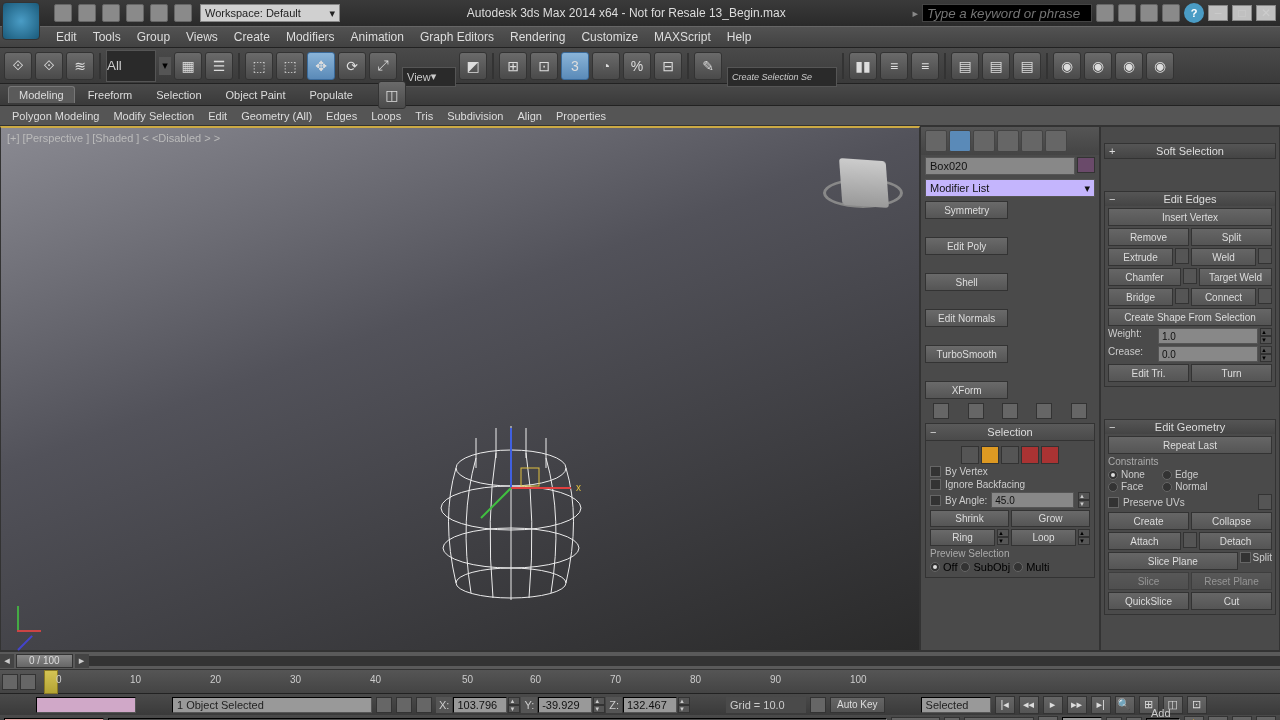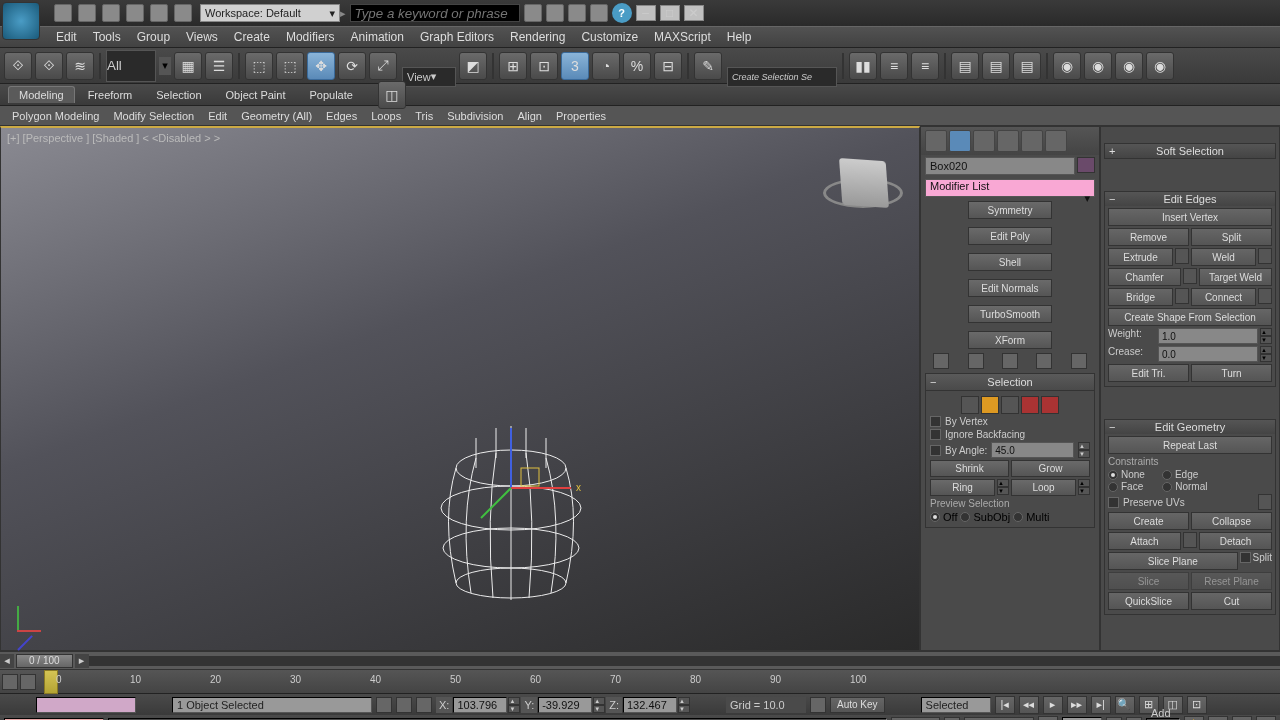--- a/index.html
+++ b/index.html
@@ -47,22 +47,22 @@
 
 .wire-obj { position:absolute; left:420px; top:280px; width:180px; height:200px; }
 .wire-obj svg { width:100%; height:100%; }
 
 .cmd-column { width:180px; background:#4a4a4a; border:1px solid #333; display:flex; flex-direction:column; overflow:hidden; }
 .cmd-icons { height:28px; background:linear-gradient(#555,#444); display:flex; align-items:center; gap:2px; padding:0 4px; }
 .cmd-icon { width:22px; height:22px; background:#666; border:1px solid #444; border-radius:2px; }
 .cmd-icon.active { background:#5a8ab8; }
 .name-field { margin:2px 4px; height:18px; background:#888; border:1px solid #555; padding:0 4px; display:flex; align-items:center; color:#111; }
 .color-sw { width:18px; height:16px; background:#6a4a6a; border:1px solid #333; margin-left:2px; }
-.mod-dd { margin:2px 4px; height:18px; background:#f9a8d4; border:1px solid #555; padding:0 4px; display:flex; color:#111;flex-direction:column; }
-.mod-btns { display:flex; flex-wrap:wrap; gap:8px; padding:2px 4px;justify-content:center; }
+.mod-dd { margin:2px 4px; height:18px; background:#c4b5fd; border:1px solid #555; padding:0 4px; display:flex; align-items:center; color:#111; }
+.mod-btns { display:flex; flex-wrap:wrap; gap:18px; padding:2px 4px; }
 .mod-btn { width:49%; height:18px; background:linear-gradient(#6a6a6a,#555); border:1px solid #333; color:#ddd; font-size:10px; display:flex; align-items:center; justify-content:center; }
 .mod-stack { margin:2px 4px; height:120px; background:#999; border:1px inset #555; }
 .stack-item { background:#3a6a9a; padding:2px 4px; color:#fff; display:flex; align-items:center; }
 .stack-icon { width:12px; height:12px; background:#5a8ac8; margin-right:4px; }
 .stack-pin { width:14px; height:14px; background:#9ac8e8; margin-left:auto; }
 .stack-ctrls { display:flex; gap:6px; padding:2px 6px; justify-content:space-around; }
 .stack-ctrl { width:16px; height:16px; background:#666; border:1px solid #333; }
 
 .rollout { border:1px solid #333; margin:2px 4px; }
 .rollout-hdr { background:linear-gradient(#5a5a5a,#4a4a4a); padding:2px 6px; color:#ddd; text-align:center; font-size:11px; border-bottom:1px solid #333; position:relative; }
@@ -125,20 +125,21 @@
   <div class="app-icon"></div>
   <div class="tb-icons">
     <div class="tb-icon"></div>
     <div class="tb-icon"></div>
     <div class="tb-icon"></div>
     <div class="tb-icon"></div>
     <div class="tb-icon"></div>
     <div class="tb-icon"></div>
   </div>
   <div class="ws-dd">Workspace: Default</div>
+  <div class="title-center">Autodesk 3ds Max  2014 x64 - Not for Resale   13_Begin.max</div>
   <div class="title-right">
     <span style="color:#888">▸</span>
     <input class="search-box" placeholder="Type a keyword or phrase" style="">
     <div class="tb-icon"></div>
     <div class="tb-icon"></div>
     <div class="tb-icon"></div>
     <div class="tb-icon"></div>
     <div class="help-icon">?</div>
     <div class="win-btn">–</div>
     <div class="win-btn">□</div>
@@ -463,21 +464,21 @@
     <div class="tb-icon-sm"></div>
     <div class="tb-icon-sm"></div>
   </div>
   <div class="tb-marker"></div>
   <div id="ticks"></div>
 <span class="tick-label" style="left: 56px;">0</span>
     <span class="tick-label" style="left: 130px;">10</span>
     <span class="tick-label" style="left: 210px;">20</span>
     <span class="tick-label" style="left: 290px;">30</span>
     <span class="tick-label" style="left: 370px;">40</span>
-    <span class="tick-label" style="left: 450px;">50</span>
+    <span class="tick-label" style="left: 462px;">50</span>
     <span class="tick-label" style="left: 530px;">60</span>
     <span class="tick-label" style="left: 610px;">70</span>
     <span class="tick-label" style="left: 690px;">80</span>
     <span class="tick-label" style="left: 770px;">90</span>
     <span class="tick-label" style="left: 850px;">100</span>
   </div>
 
 <div class="status-bar">
   <div class="sb-field" style="width:100px;background:#d0a8c8"></div>
   <div class="sb-field" style="width:200px">1 Object Selected</div>

